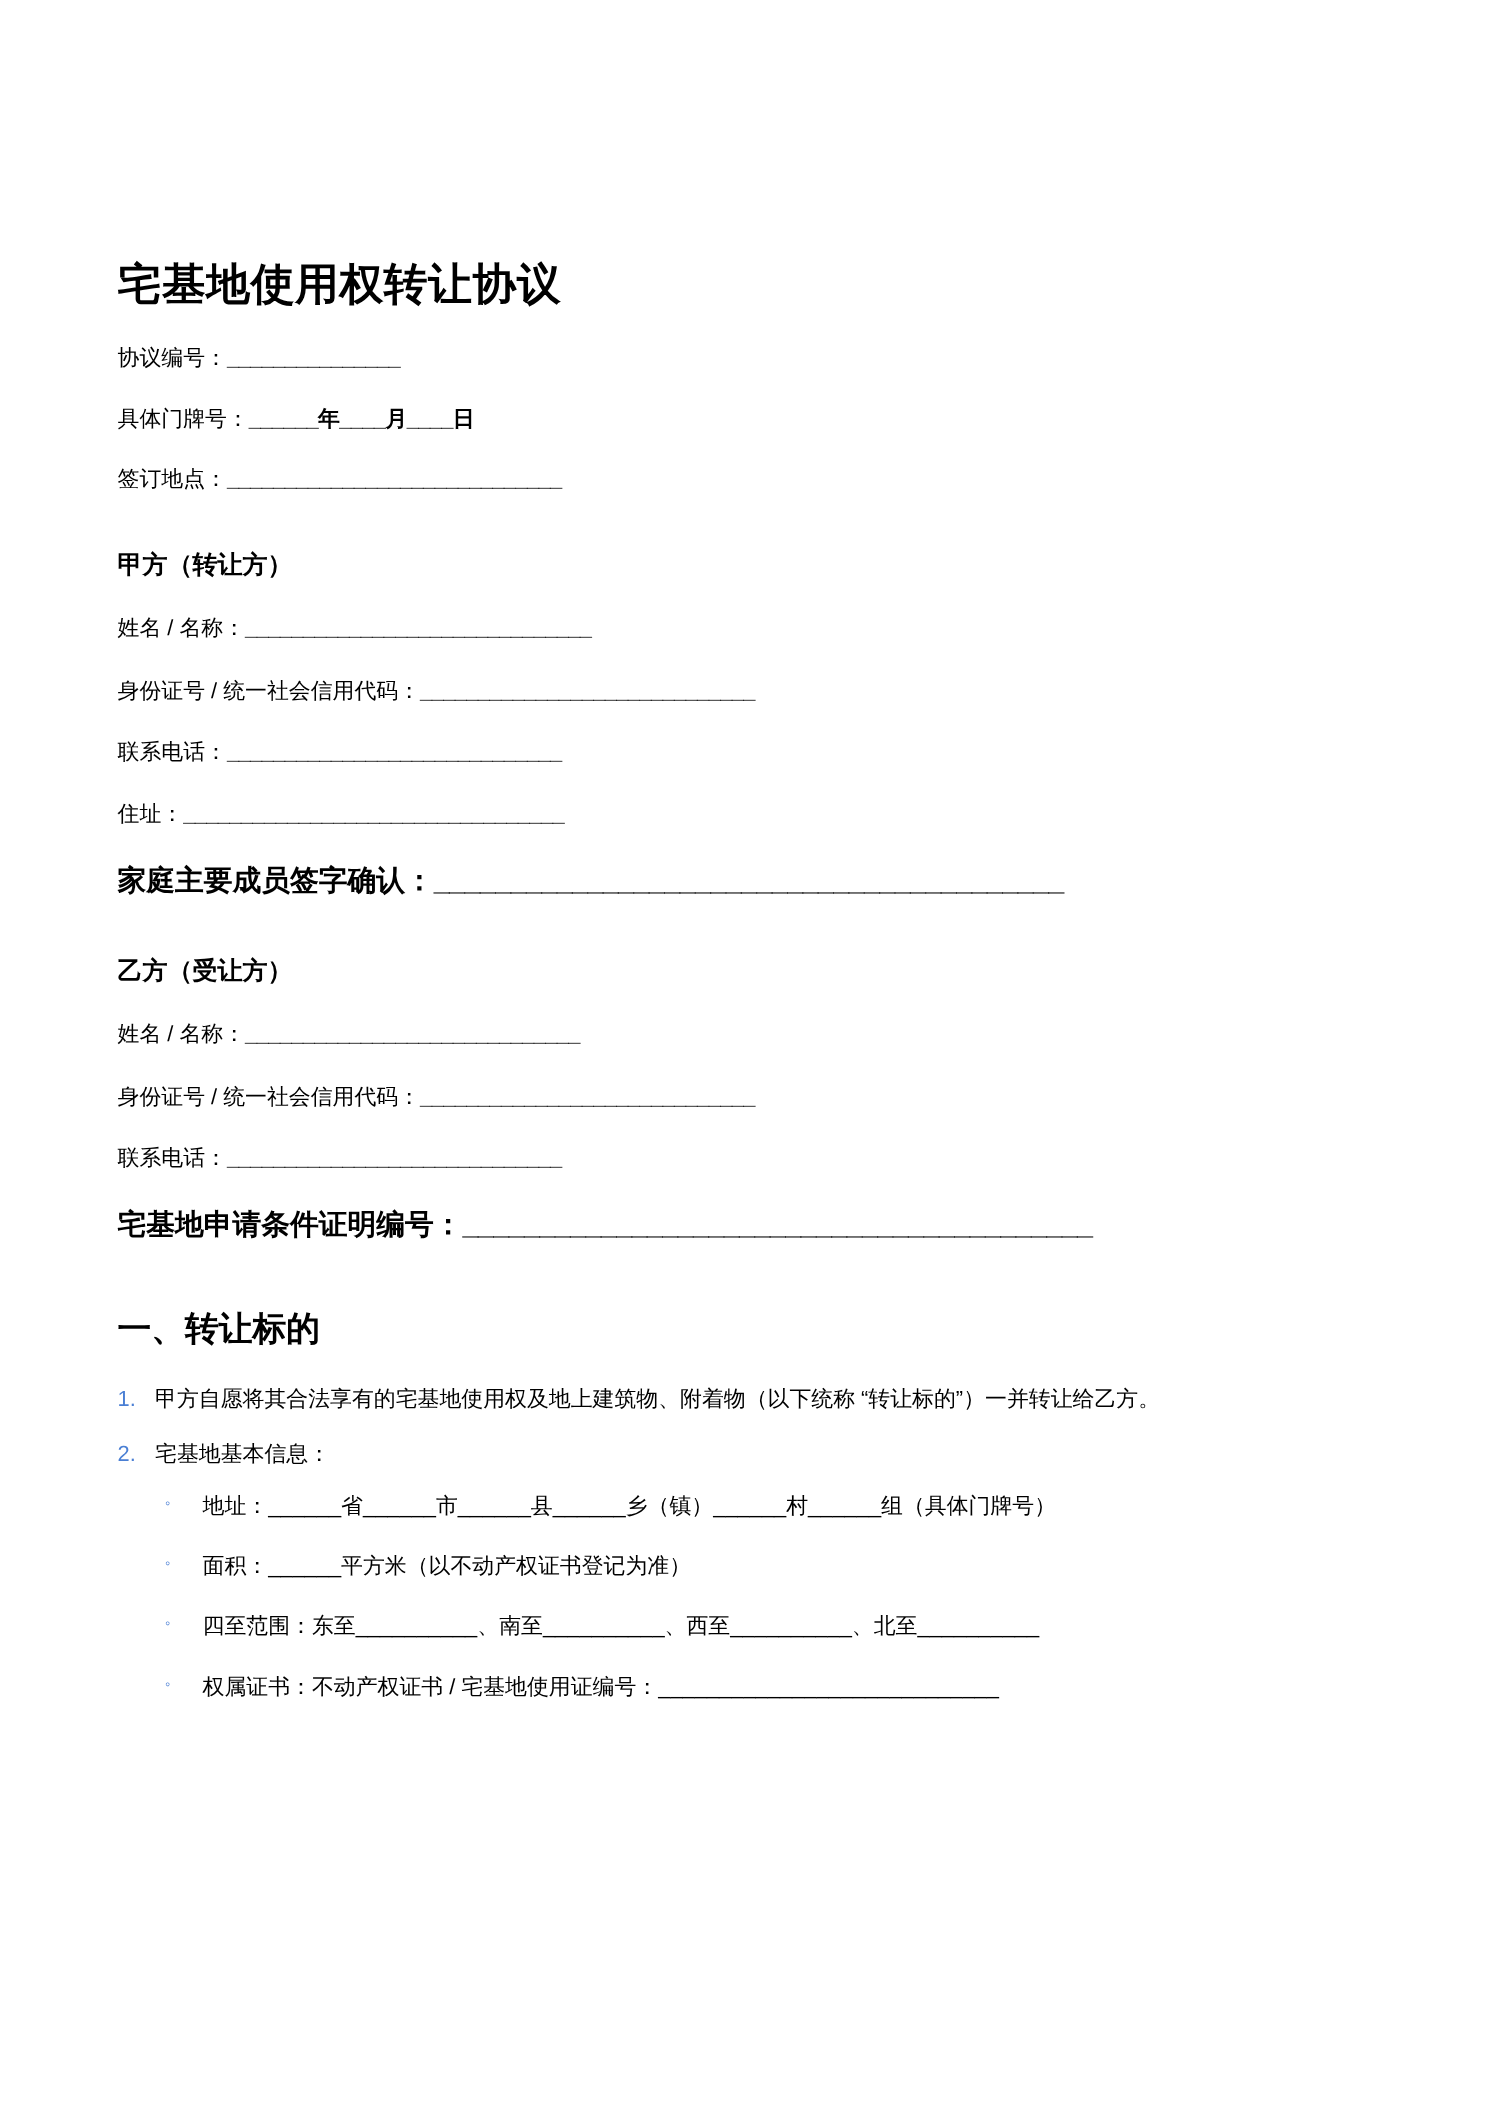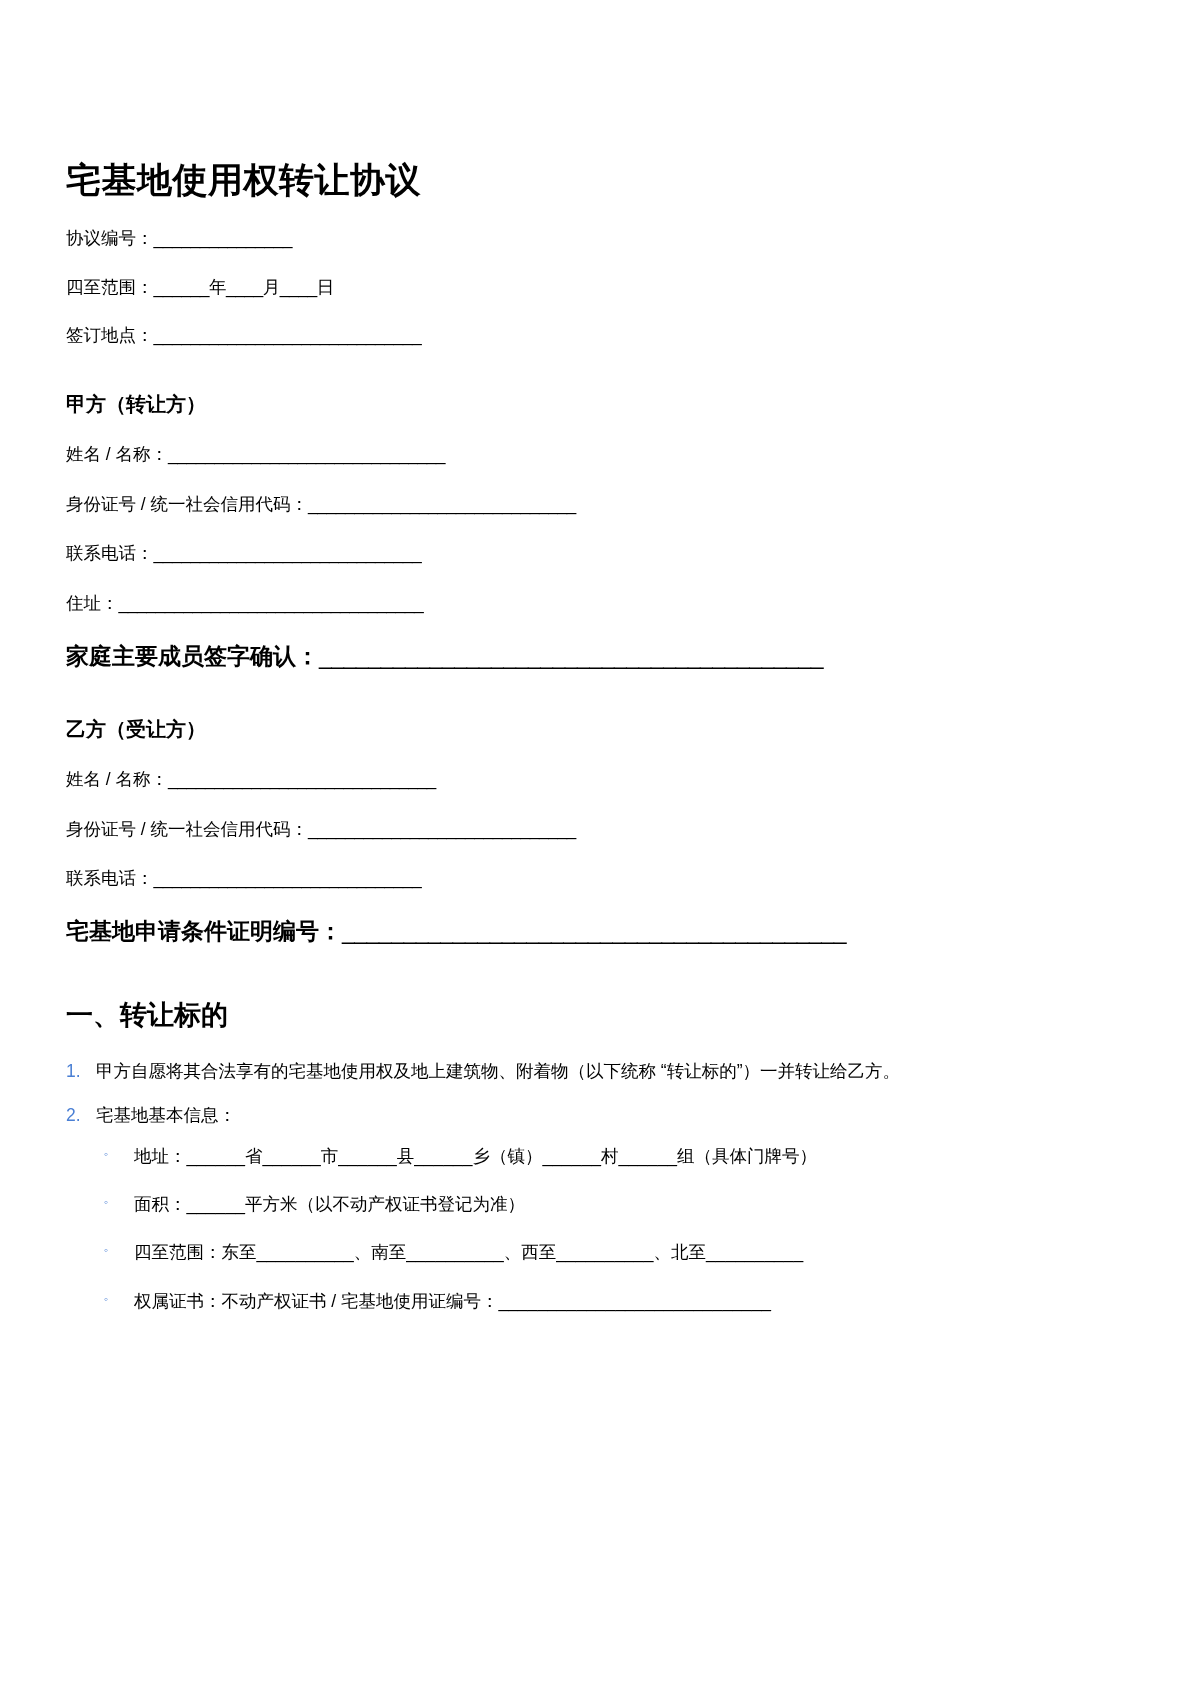--- a/index.html
+++ b/index.html
@@ -12,22 +12,23 @@
     height: 1683px;
     font-family: "Liberation Sans", "DejaVu Sans", sans-serif;
     color: #000000;
     -webkit-font-smoothing: antialiased;
   }
   .page {
     position: relative;
     width: 1190px;
     height: 1465px;
     box-sizing: border-box;
-    padding: 160px 215px 0 66px;
+    padding: 160px 215px 0 94px;
     background: #ffffff;
+    margin-top: 48px;
   }
 
   
   .doc-title {
     font-size: 35px;
     font-weight: bold;
     letter-spacing: 0.5px;
     line-height: 1.15;
     margin: 0 0 26px 0;
   }
@@ -64,21 +65,21 @@
   .bold-row {
     font-size: 23px;
     line-height: 1.45;
     margin: 0 0 24px 0;
     white-space: nowrap;
   }
 
   
   .blank {
     letter-spacing: -0.5px;
-    font-weight: normal;
+    font-weight: bold;
   }
 
   
   .section-heading {
     font-size: 27px;
     font-weight: bold;
     line-height: 1.2;
     margin: 50px 0 26px 0;
   }
 
@@ -131,21 +132,21 @@
 <body>
 
 <div class="page">
 
   <h1 class="doc-title">宅基地使用权转让协议</h1>
 
   <div class="meta-row">
     <span class="lbl">协议编号：</span><span class="blank">_______________</span>
   </div>
   <div class="meta-row">
-    <span class="lbl">四至范围：</span><span class="blank">______年____月____日</span>
+    <span class="lbl">具体门牌号：</span><span class="blank">______年____月____日</span>
   </div>
   <div class="meta-row">
     <span class="lbl">签订地点：</span><span class="blank">_____________________________</span>
   </div>
 
   <h2 class="party-heading">甲方（转让方）</h2>
 
   <div class="field-row">
     <span>姓名 / 名称：</span><span class="blank">______________________________</span>
   </div>

